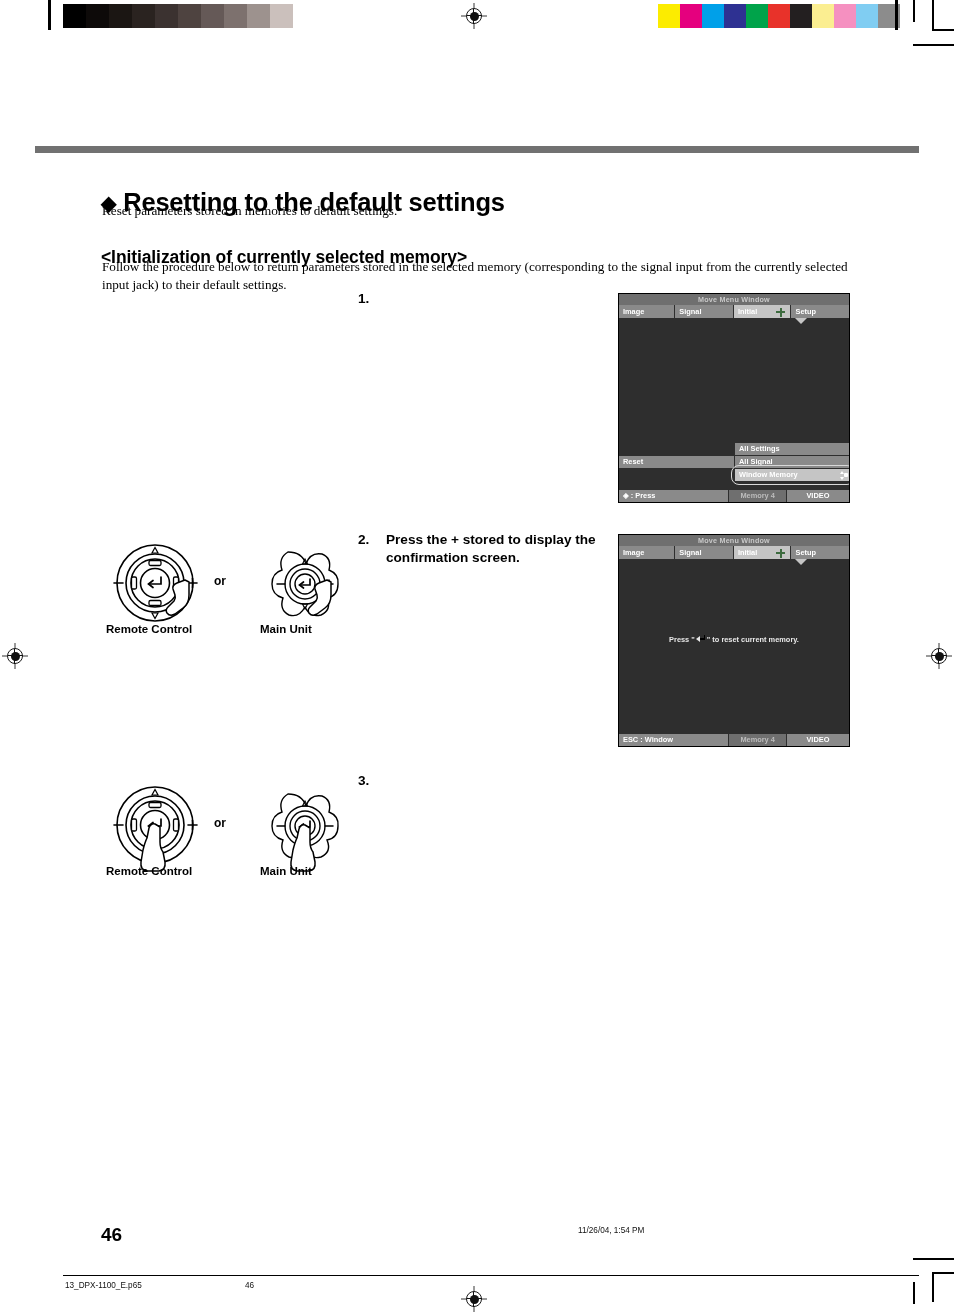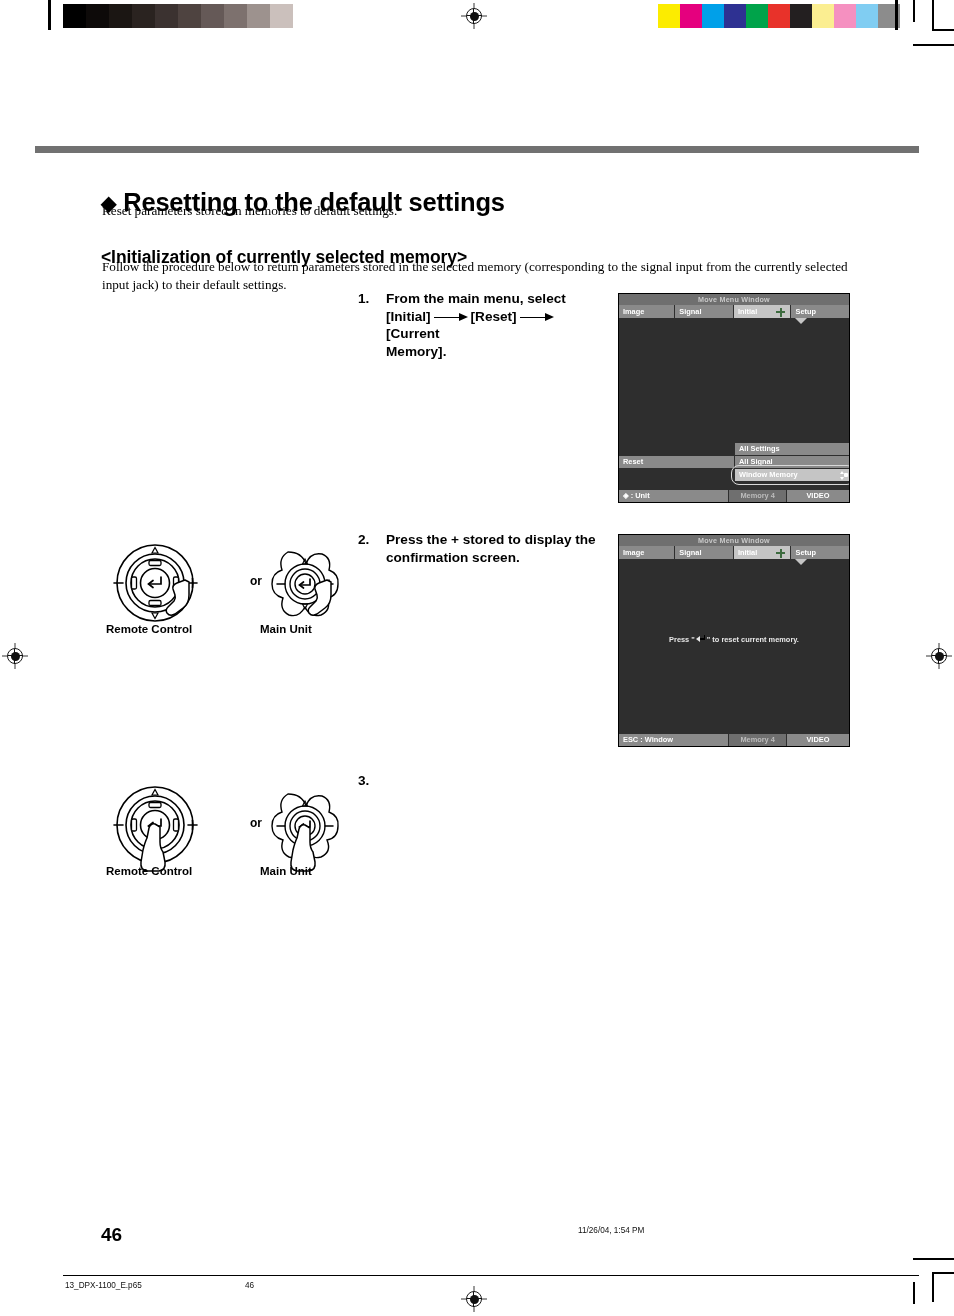--- a/index.html
+++ b/index.html
@@ -290,21 +290,20 @@
     font-size: 11.5px;
     color: #000;
     white-space: nowrap;
   }
   .or-label {
     position: absolute;
     font-family: "Liberation Sans", sans-serif;
     font-weight: bold;
     font-size: 12px;
     color: #000;
-    margin-left: 36px;
   }
 
   
   .pagenum {
     position: absolute;
     font-family: "Liberation Sans", sans-serif;
     font-weight: bold;
     font-size: 19px;
     color: #000;
   }
@@ -394,25 +393,20 @@
 </h1>
 
 <div class="abs lead">Reset parameters stored in memories to default settings.</div>
 
 <h2 class="abs h2">&lt;Initialization of currently selected memory&gt;</h2>
 
 <div class="abs intro">Follow the procedure below to return parameters stored in the selected memory (corresponding to the signal input from the currently selected input jack) to their default settings.</div>
 
 <div class="step" style="left:358px; top:290px; width:250px;">
   <span class="num">1.</span>
-  <span class="txt">
-    <span>From the main menu, select</span><br>
-    <span>[Initial]</span><span class="arrowglyph"><span class="shaft"></span><span class="head"></span></span><span>[Reset]</span><span class="arrowglyph"><span class="shaft"></span><span class="head"></span></span><span>[Current</span><br>
-    <span>Memory].</span>
-  </span>
 </div>
 
 <div class="step" style="left:358px; top:531px; width:250px;">
   <span class="num">2.</span>
   <span class="txt">
     <span>Press the + stored to display the</span><br>
     <span>confirmation screen.</span>
   </span>
 </div>
 
@@ -443,21 +437,21 @@
     <span>Window Memory</span>
     <span class="adj">
       <span class="ud"></span>
         <span class="ud2"></span>
         <span class="dot"></span>
     </span>
   </div>
   <div class="sel-outline" style="left:112px; top:171px; width:124px; height:20px;"></div>
 
   <div class="osd-bottom">
-    <div class="cell c1">◈ : Unit</div>
+    <div class="cell c1">◈ : Press</div>
     <div class="cell c2">Memory 4</div>
     <div class="cell c3">VIDEO</div>
   </div>
 </div>
 
 <div class="osd" style="left:618px; top:534px; width:232px; height:213px;">
   <div class="osd-title">Move Menu Window</div>
   <div class="osd-tabs">
     <div class="osd-tab" style="flex:0 0 24.5%;">Image</div>
     <div class="osd-tab" style="flex:0 0 25.5%;">Signal</div>

